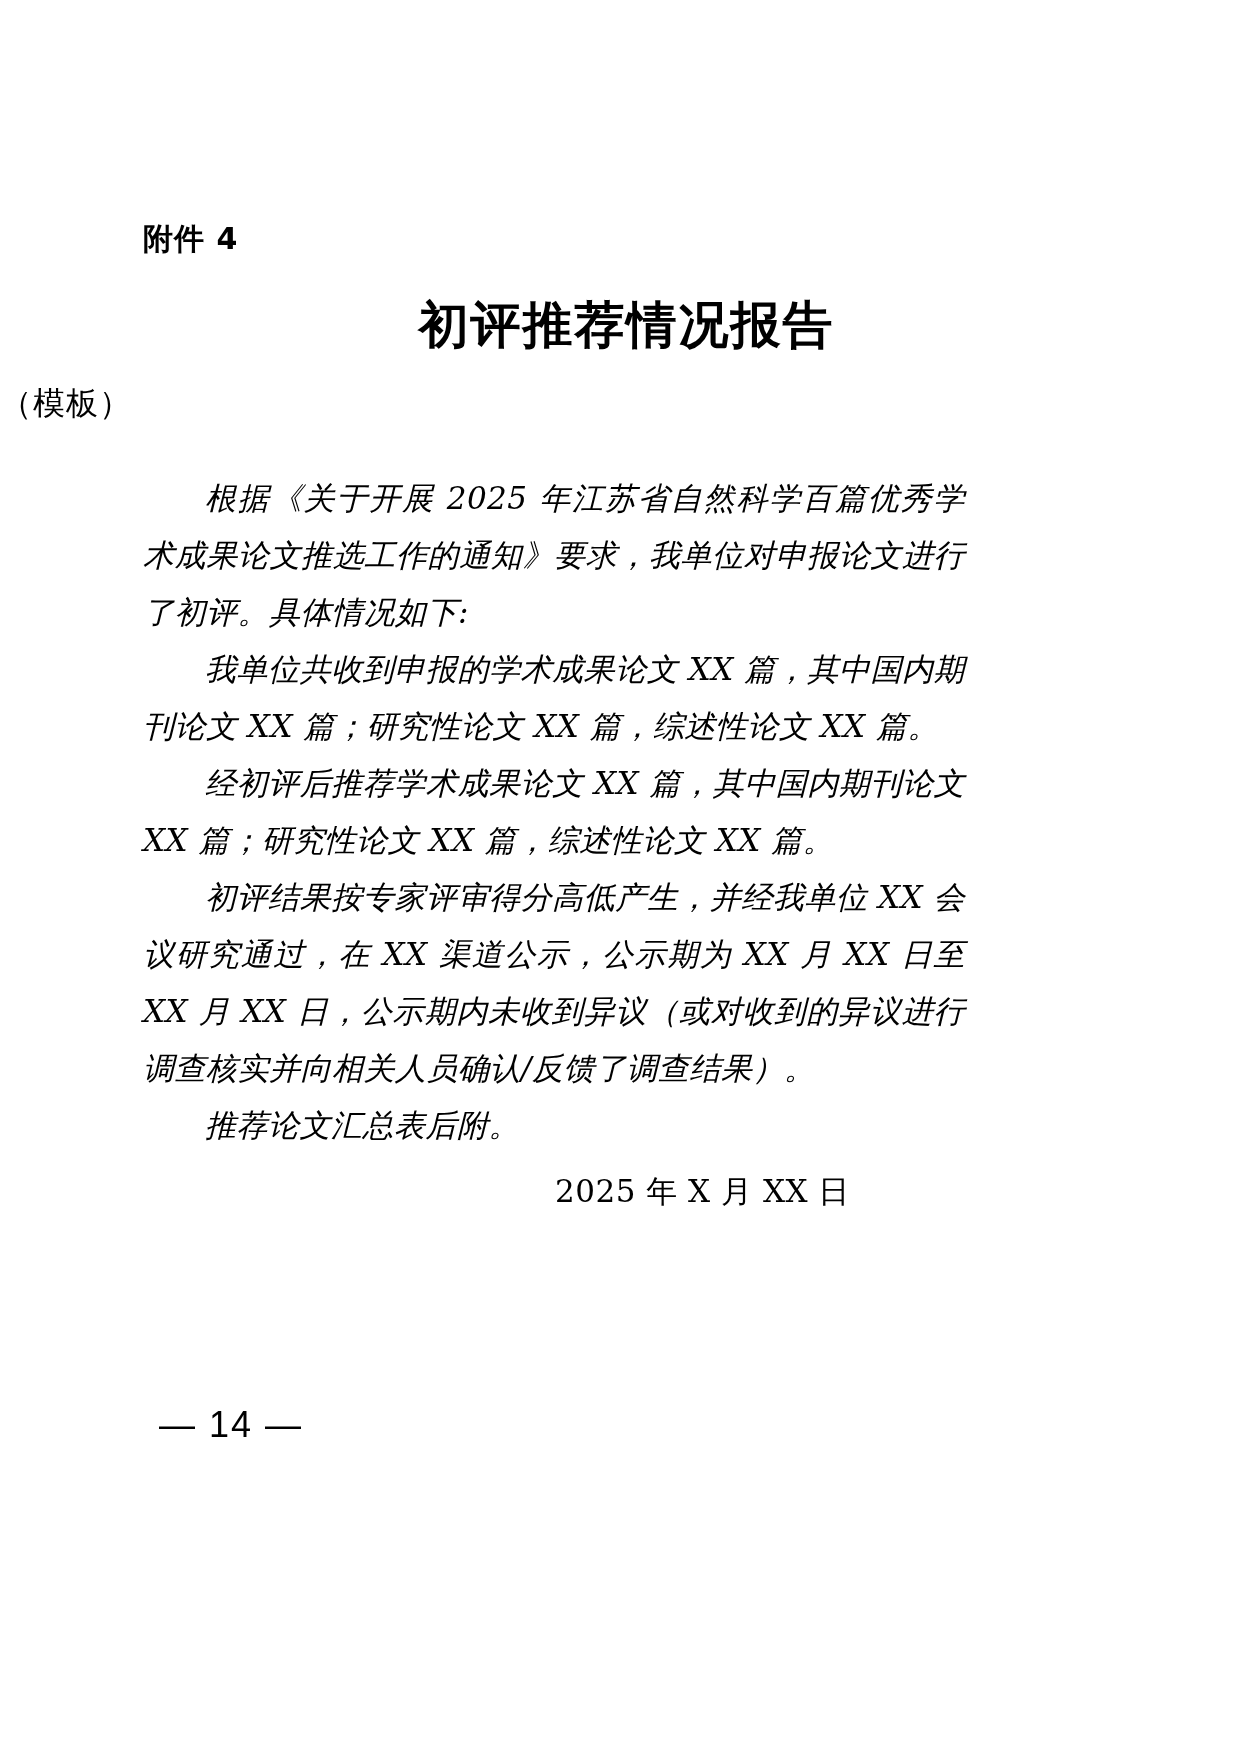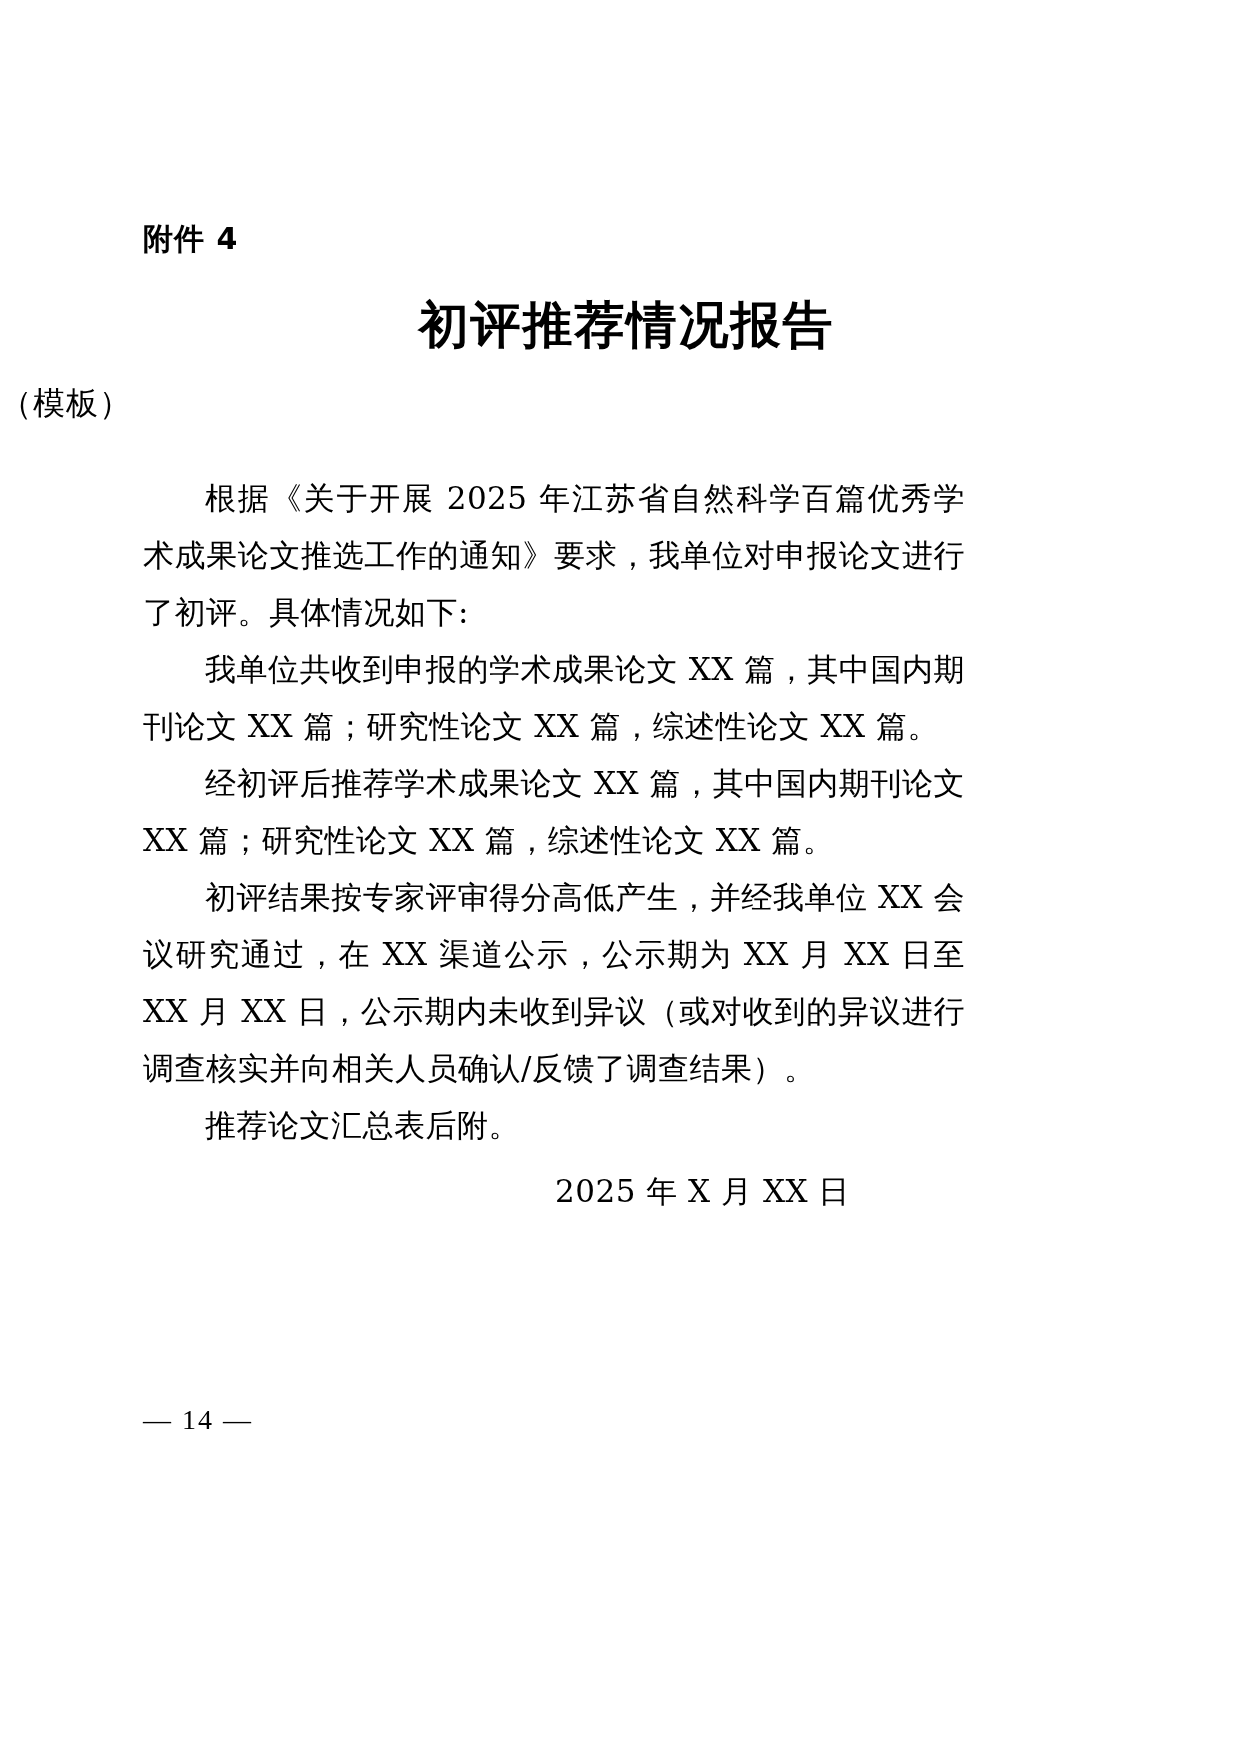--- a/index.html
+++ b/index.html
@@ -60,20 +60,21 @@
     width: 822px;
   }
   .para {
     font-size: 31px;
     line-height: 57px;
     text-align: justify;
     text-justify: inter-ideograph;
     text-indent: 62px;
     margin: 0;
     letter-spacing: 0.5px;
+    font-style: italic;
   }
   .para.last-left {
     text-align-last: left;
   }
   .sign-block {
     position: absolute;
     left: 143px;
     top: 1163px;
     width: 822px;
     font-size: 31px;
@@ -81,24 +82,24 @@
     letter-spacing: 0.5px;
   }
   .sign-line {
     padding-left: 360px;
   }
   .sign-line.date {
     padding-left: 412px;
   }
   .page-number {
     position: absolute;
-    left: 143px;
+    left: 159px;
     top: 1404px;
-    font-family: Liberation Serif, serif;
-    font-size: 28px;
+    font-family: Liberation Sans, sans-serif;
+    font-size: 36px;
     letter-spacing: 2px;
   }
 </style>
 </head>
 <body>
 
 <div class="page">
 
   <div class="attachment-label">附件 4</div>
 

